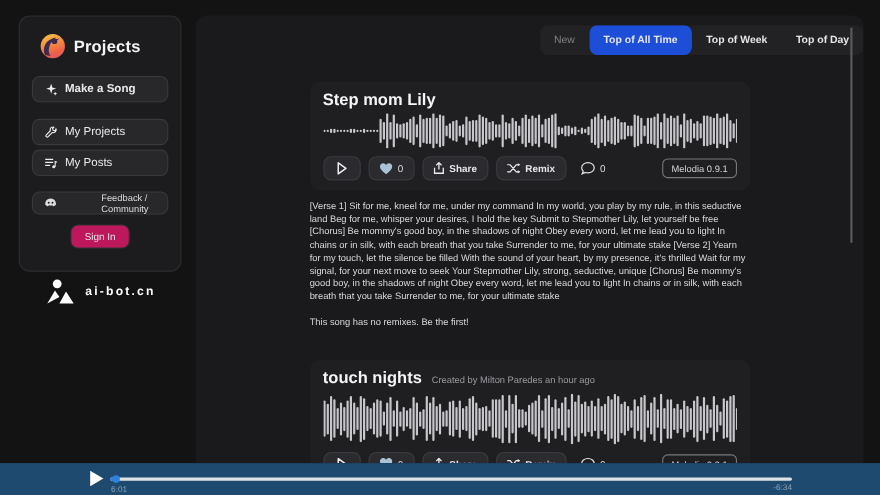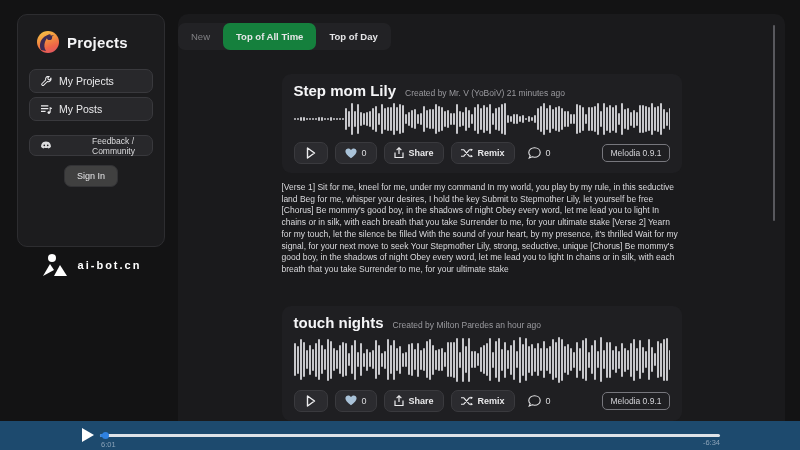--- a/index.html
+++ b/index.html
@@ -15,38 +15,38 @@
     position:relative; overflow:hidden; }
   .brand-logo svg { position:absolute; inset:0; }
   .brand-name { font-size:15px; font-weight:bold; color:#f4f4f6; letter-spacing:.2px; }
   .side-btn { display:flex; align-items:center; gap:7px; width:100%; height:24px;
     background:#28282b; border:1px solid #39393d; border-radius:7px; padding:0 10px;
     color:#e9e9eb; font-size:10.5px; margin-bottom:4px; cursor:pointer; }
   .side-btn .ic { width:12px; display:flex; justify-content:center; flex:none; }
   .side-btn.bold { font-weight:bold; }
   .mb-make { margin-bottom:15px; }
   .feedback-btn { height:21px; font-size:8.5px; justify-content:flex-start; margin-top:14px; color:#dcdcde;gap:40px; }
-  .signin-btn { display:block; margin:9px auto 0; width:54px; height:22px; background:#404040;
+  .signin-btn { display:block; margin:9px auto 0; width:54px; height:22px; background:#be185d;
     border:1px solid #323235; border-radius:7px; color:#e6e6e8; font-size:9px; cursor:pointer; }
 
   
   .watermark { position:absolute; left:17px; top:252px; width:148px; display:flex;
     align-items:center; justify-content:center; gap:7px; color:#ffffff; }
   .wm-text .l1 { font-size:11px; font-weight:bold; letter-spacing:2px; }
   .wm-text .l2 { font-size:16px; font-weight:bold; letter-spacing:1px; }
 
   
   .main { position:absolute; left:178px; top:14px; width:607px; height:407px;
     background:#1a1a1c; border-radius:10px 10px 0 0; overflow:hidden; }
   .main-title { text-align:center; font-size:13.5px; font-weight:bold; color:#f2f2f4; margin-top:12px; }
-  .tabbar { display:flex; justify-content:flex-start; margin-top:9px; }
+  .tabbar { display:flex; justify-content:flex-end; margin-top:9px; }
   .tabbar-inner { display:flex; background:#222225; border-radius:7px; overflow:hidden; }
   .tab { font-size:9.5px; font-weight:bold; color:#e6e6e8; padding:8px 13px; cursor:pointer; white-space:nowrap; }
   .tab.t-muted { color:#808084; font-weight:normal; }
-  .tab.t-active { background:#15803d; border-radius:7px; }
+  .tab.t-active { background:#1d4ed8; border-radius:7px; }
 
   .feed { position:absolute; left:0; right:0; top:60px; bottom:0; overflow:hidden; }
   .col { width:400px; margin:0 auto; }
 
   .card { background:#1f1f22; border-radius:9px; padding:8px 12px 9px; }
   .card-head { display:flex; align-items:baseline; gap:9px; }
   .song-title { font-size:15px; font-weight:bold; color:#f5f5f7; white-space:nowrap; }
   .song-meta { font-size:8.5px; color:#9a9a9f; white-space:nowrap; }
   .wave { display:flex; align-items:center; gap:1px; height:32px; margin-top:4px; overflow:hidden; }
   .wave.tall { height:46px; margin-top:6px; }
@@ -91,20 +91,29 @@
     <span class="brand-logo">
       <svg viewBox="0 0 22 22">
           <path d="M14 3 C11 5 9 8 8 11 C7 14 7 17 9 20 L4 19 C2 15 3 10 6 7 C8 5 11 3.5 14 3 Z" fill="#3d2a52"></path>
           <circle cx="12.5" cy="6.5" r="2.6" fill="#3d2a52"></circle>
           <path d="M13 5 l4 -1 -3 2.5 z" fill="#3d2a52"></path>
         </svg>
     </span>
     <span class="brand-name">Projects</span>
   </div>
 
+  <div class="side-btn bold mb-make">
+    <span class="ic icw">
+      <svg width="11" height="11" viewBox="0 0 12 12">
+          <path d="M6 0 L7.2 3.8 L11 5 L7.2 6.2 L6 10 L4.8 6.2 L1 5 L4.8 3.8 Z" fill="#ececee"></path>
+          <path d="M10 8 L10.6 9.4 L12 10 L10.6 10.6 L10 12 L9.4 10.6 L8 10 L9.4 9.4 Z" fill="#ececee"></path>
+        </svg>
+    </span>
+    <span>Make a Song</span>
+  </div>
 
 
   <div class="side-btn">
     <span class="ic icw">
       <svg width="11" height="11" viewBox="0 0 12 12">
           <path d="M10.8 2.2 A3 3 0 0 1 7 6 L3 10 A1.2 1.2 0 0 1 1.2 8.2 L5.2 4.2 A3 3 0 0 1 9 0.4 L7.4 2 L8 3.8 L9.8 4.4 Z" fill="none" stroke="#ececee" stroke-width="1.1" stroke-linejoin="round"></path>
         </svg>
     </span>
     <span>My Projects</span>
   </div>
@@ -146,31 +155,31 @@
     <div class="l1">ai-bot.cn</div>
   </span>
 </div>
 
 <div class="main">
 
   <div class="tabbar">
     <div class="tabbar-inner">
       <span class="tab t-muted">New</span>
       <span class="tab t-active">Top of All Time</span>
+      <span class="tab">Top of Week</span>
       <span class="tab">Top of Day</span>
     </div>
   </div>
 
   <div class="feed">
     <div class="col">
 
       <div class="card">
         <div class="card-head">
           <span class="song-title">Step mom Lily</span>
-          <span class="song-meta">Created by Mr. V (YoBoiV) 21 minutes ago</span>
         </div>
         <div class="wave">
             <div class="wbar" style="height: 4%;"></div>
             <div class="wbar" style="height: 5%;"></div>
             <div class="wbar" style="height: 14%;"></div>
             <div class="wbar" style="height: 11%;"></div>
             <div class="wbar" style="height: 9%;"></div>
             <div class="wbar" style="height: 8%;"></div>
             <div class="wbar" style="height: 9%;"></div>
             <div class="wbar" style="height: 6%;"></div>
@@ -323,20 +332,21 @@
             <svg width="13" height="12" viewBox="0 0 13 12">
                 <path d="M6.5 .8 C9.8 .8 12.2 2.9 12.2 5.5 C12.2 8.1 9.8 10.2 6.5 10.2 C5.7 10.2 4.9 10.1 4.2 9.8 L1.2 11 L2.2 8.6 C1.3 7.8 .8 6.7 .8 5.5 C.8 2.9 3.2 .8 6.5 .8 Z" fill="none" stroke="#e4e4e6" stroke-width="1.1"></path>
               </svg>
             <span class="cnt">0</span>
           </span>
           <span class="badge">Melodia 0.9.1</span>
         </div>
       </div>
 
       <div class="lyrics">[Verse 1] Sit for me, kneel for me, under my command In my world, you play by my rule, in this seductive land Beg for me, whisper your desires, I hold the key Submit to Stepmother Lily, let yourself be free [Chorus] Be mommy's good boy, in the shadows of night Obey every word, let me lead you to light In chains or in silk, with each breath that you take Surrender to me, for your ultimate stake [Verse 2] Yearn for my touch, let the silence be filled With the sound of your heart, by my presence, it's thrilled Wait for my signal, for your next move to seek Your Stepmother Lily, strong, seductive, unique [Chorus] Be mommy's good boy, in the shadows of night Obey every word, let me lead you to light In chains or in silk, with each breath that you take Surrender to me, for your ultimate stake</div>
+      <div class="remix-note">This song has no remixes. Be the first!</div>
 
       <div class="gap2"></div>
 
       <div class="card">
         <div class="card-head">
           <span class="song-title">touch nights</span>
           <span class="song-meta">Created by Milton Paredes an hour ago</span>
         </div>
         <div class="wave tall">
             <div class="wbar" style="height: 71%;"></div>

